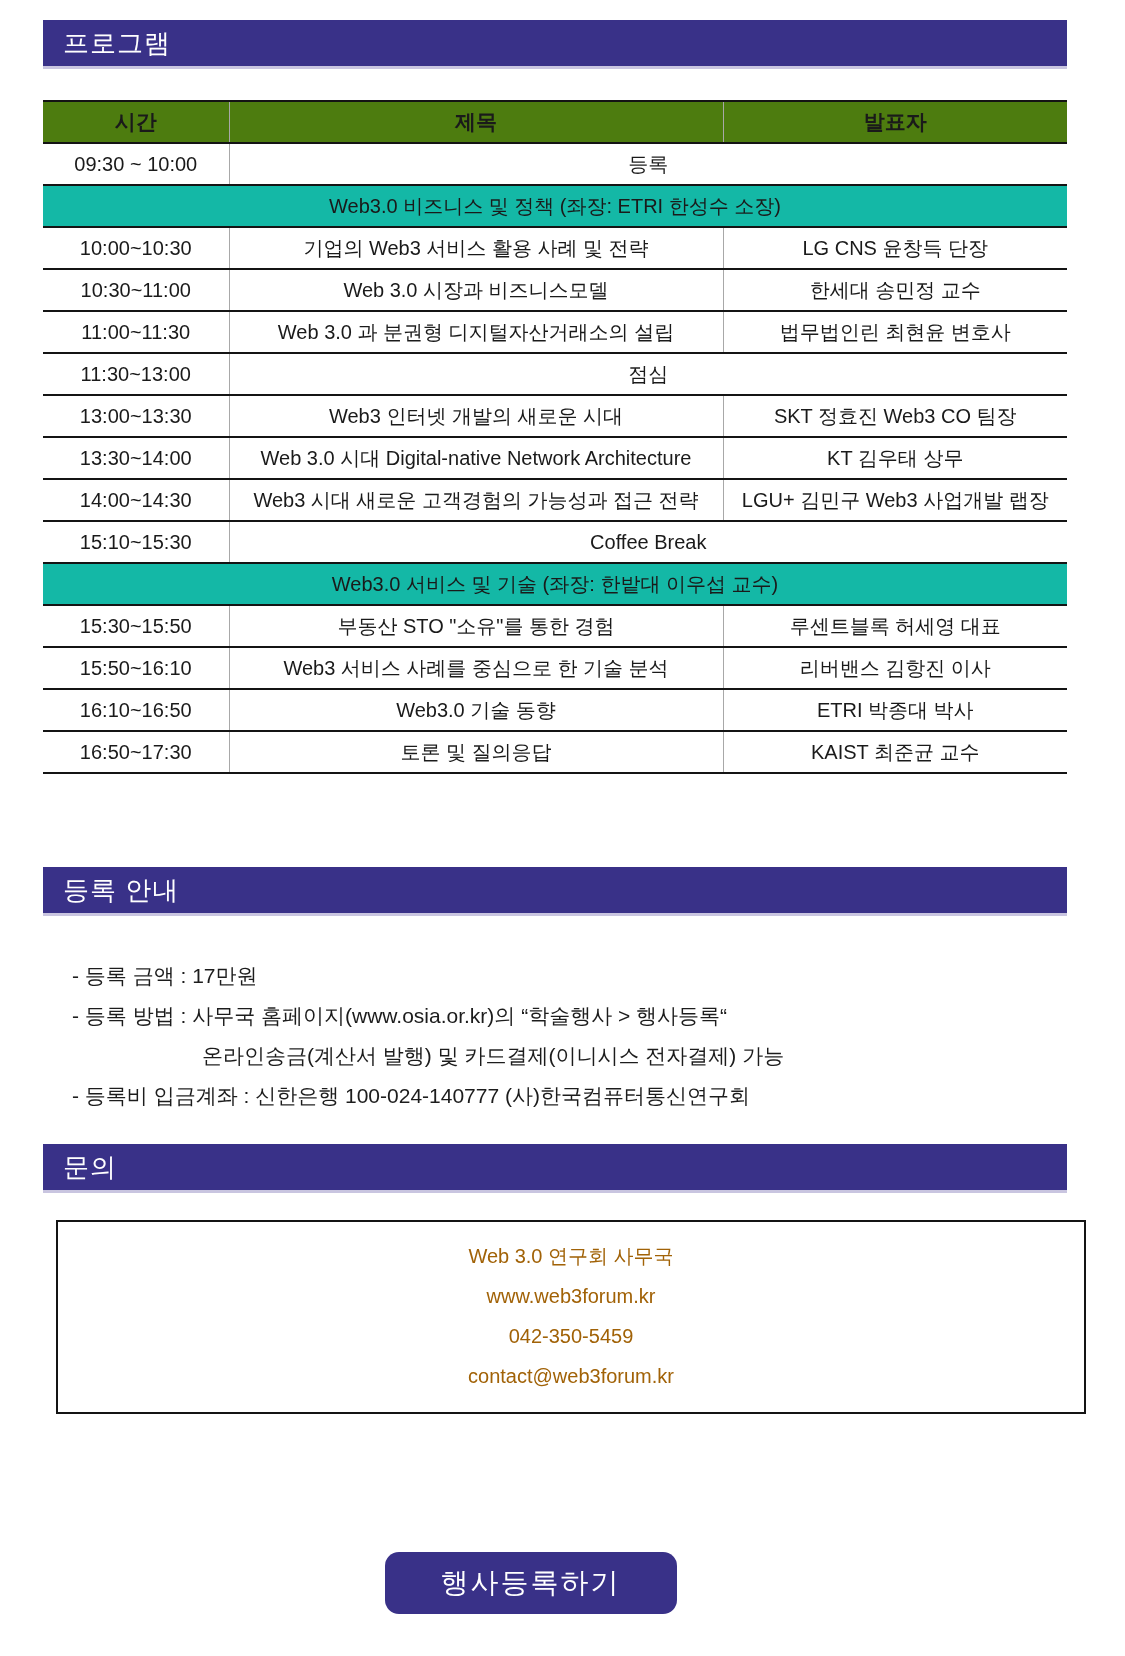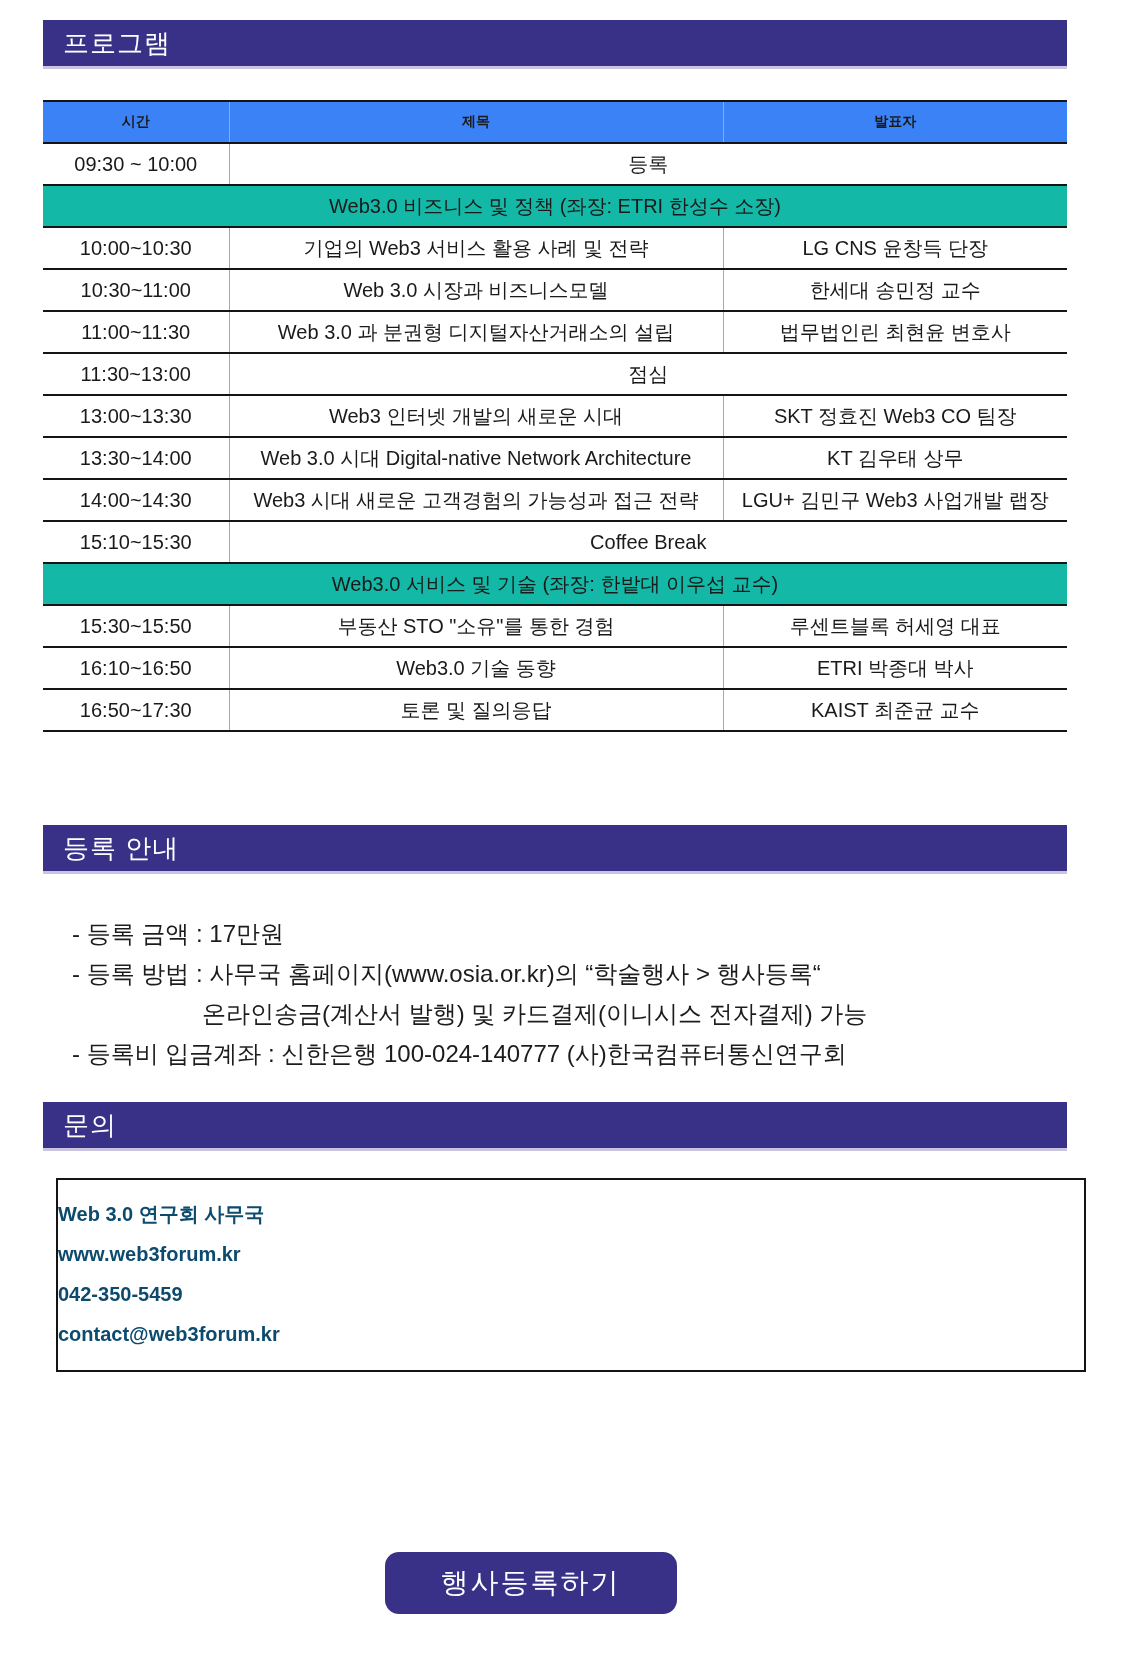--- a/index.html
+++ b/index.html
@@ -29,38 +29,38 @@
     font-size:20px;
   }
   table.program col.c-time{width:186px;}
   table.program col.c-title{width:494px;}
   table.program col.c-presenter{width:344px;}
   table.program tr{border-bottom:2px solid #141414;}
   table.program th, table.program td{
     height:40px;text-align:center;vertical-align:middle;
     padding:0 6px;overflow:hidden;white-space:nowrap;
   }
-  table.program th{background:#3b82f6;font-weight:bold;font-size:14px;font-family:Liberation Mono, monospace;}
+  table.program th{background:#4d7c0f;font-weight:bold;font-size:21px;font-family:Liberation Mono, monospace;}
   table.program .v{border-right:1px solid #a8a8a8;}
   table.program tr.section td{
     background:#14b8a6;font-weight:normal;
   }
   table.program tr.highlight td.time{font-weight:bold;}
   table.program tr.highlight td.merged{background:#d9d9d9;font-weight:bold;}
 
   
-  .reg-lines{margin-top:40px;padding-left:29px;font-size:24px;line-height:40px;color:#1c1c1c;}
+  .reg-lines{margin-top:40px;padding-left:29px;font-size:21px;line-height:40px;color:#1c1c1c;}
   .reg-line.indent{padding-left:130px;}
 
   
   .contact-box{
     margin-top:27px;margin-left:13px;width:1026px;
     border:2px solid #141414;background:#ffffff;
-    padding:14px 0 16px 0;
-    font-size:20px;line-height:40px;font-weight:700;color:#0c4a6e;
+    padding:14px 0 16px 0;text-align:center;
+    font-size:20px;line-height:40px;font-weight:400;color:#a16207;
   }
 
   
   .btn-row{position:absolute;left:0;top:1552px;width:1061px;text-align:center;}
   .register-btn{
     width:292px;height:62px;border:none;border-radius:14px;
     background:#393188;color:#ffffff;font-size:28px;letter-spacing:2px;
     font-family:inherit;cursor:pointer;
   }
 </style>
@@ -134,20 +134,25 @@
         </tr>
         <tr class="section">
           <td colspan="3">Web3.0 서비스 및 기술 (좌장: 한밭대 이우섭 교수)</td>
         </tr>
         <tr>
           <td class="time v">15:30~15:50</td>
           <td class="title v">부동산 STO "소유"를 통한 경험</td>
           <td class="presenter">루센트블록 허세영 대표</td>
         </tr>
         <tr>
+          <td class="time v">15:50~16:10</td>
+          <td class="title v">Web3 서비스 사례를 중심으로 한 기술 분석</td>
+          <td class="presenter">리버밴스 김항진 이사</td>
+        </tr>
+        <tr>
           <td class="time v">16:10~16:50</td>
           <td class="title v">Web3.0 기술 동향</td>
           <td class="presenter">ETRI 박종대 박사</td>
         </tr>
         <tr>
           <td class="time v">16:50~17:30</td>
           <td class="title v">토론 및 질의응답</td>
           <td class="presenter">KAIST 최준균 교수</td>
         </tr>
       </tbody>

